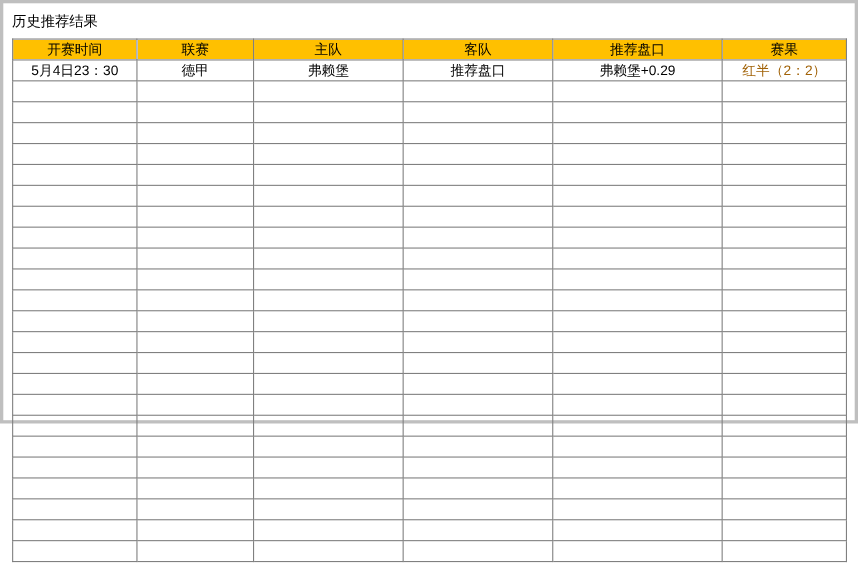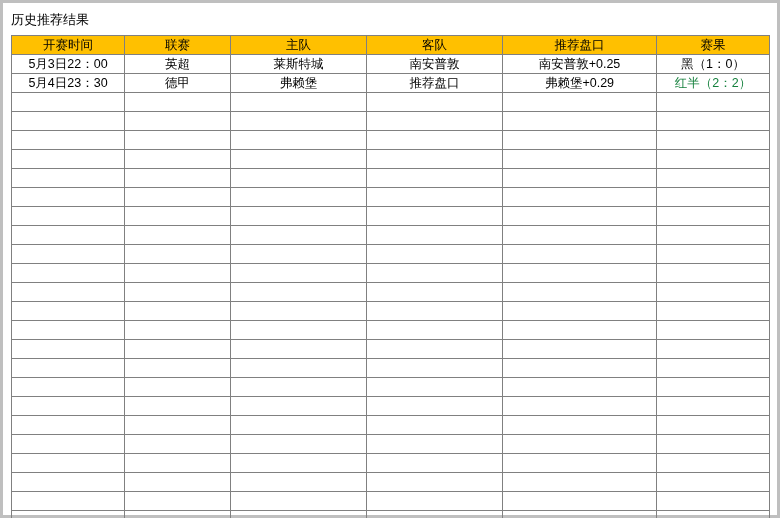--- a/index.html
+++ b/index.html
@@ -11,21 +11,21 @@
     width: 780px;
     height: 518px;
     overflow: hidden;
     font-family: "Liberation Sans", sans-serif;
     font-size: 12px;
     color: #000000;
   }
   .page {
     position: relative;
     width: 780px;
-    height: 518px;
+    height: 385px;
     box-sizing: border-box;
     border-left: 3px solid #bfbfbf;
     border-right: 3px solid #bfbfbf;
     border-top: 3px solid #bfbfbf;
     border-bottom: 3px solid #bfbfbf;
     background: #ffffff;
   }
   .title {
     position: absolute;
     left: 8px;
@@ -98,34 +98,26 @@
           <th>开赛时间</th>
           <th>联赛</th>
           <th>主队</th>
           <th>客队</th>
           <th>推荐盘口</th>
           <th>赛果</th>
         </tr>
       </thead>
       <tbody id="table-body">
           <tr>
-            <td>5月3日22：00</td>
-            <td>英超</td>
-            <td>莱斯特城</td>
-            <td>南安普敦</td>
-            <td>南安普敦+0.25</td>
-            <td style="color: rgb(0, 0, 0);">黑（1：0）</td>
-          </tr>
-          <tr>
             <td>5月4日23：30</td>
             <td>德甲</td>
             <td>弗赖堡</td>
             <td>推荐盘口</td>
             <td>弗赖堡+0.29</td>
-            <td style="color: #15803d;">红半（2：2）</td>
+            <td style="color: #a16207;">红半（2：2）</td>
           </tr>
           <tr>
             <td class="empty"></td>
             <td class="empty"></td>
             <td class="empty"></td>
             <td class="empty"></td>
             <td class="empty"></td>
             <td class="empty"></td>
           </tr>
           <tr>

